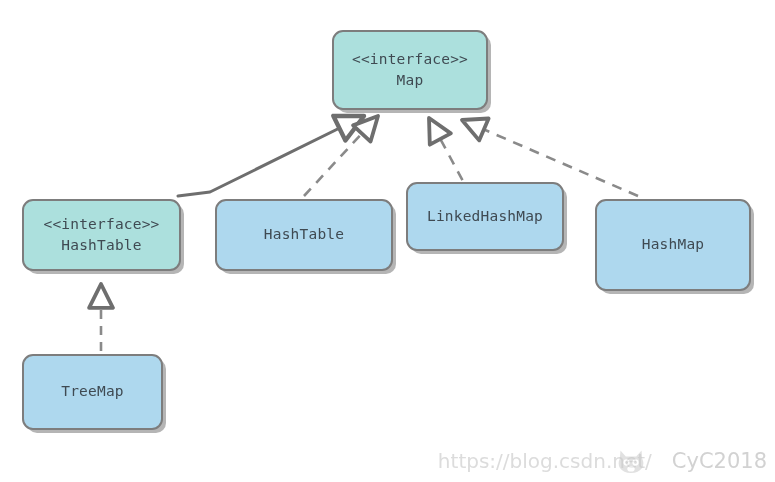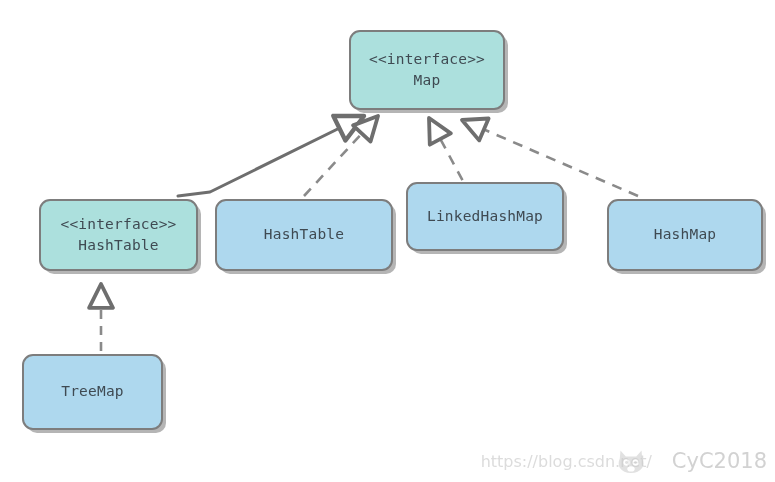--- a/index.html
+++ b/index.html
@@ -33,21 +33,20 @@
     border-radius: 11px;
     display: flex;
     flex-direction: column;
     align-items: center;
     justify-content: center;
     box-shadow: 4px 4px 0 -1px rgba(120,120,120,0.55);
     z-index: 3;
   }
   .node.iface {
     background: #ace0dd;
-    margin-left: 17px;
   }
   .node.klass {
     background: #aed8ee;
   }
   .node-stereotype,
   .node-label {
     color: #3f4a52;
     font-family: "DejaVu Sans Mono", "Liberation Mono", monospace;
     font-size: 14.5px;
     line-height: 1.45;
@@ -61,21 +60,21 @@
     bottom: 8px;
     display: flex;
     align-items: center;
     gap: 2px;
     z-index: 2;
     user-select: none;
   }
   .wm-url {
     color: #dcdcdc;
     font-family: "DejaVu Sans", "Liberation Sans", sans-serif;
-    font-size: 16px;
+    font-size: 20px;
     white-space: nowrap;
   }
   .wm-logo {
     width: 30px;
     height: 26px;
     margin: 0 -4px 0 -38px;
     opacity: 0.55;
   }
   .wm-name {
     color: #d2d2d2;
@@ -129,21 +128,21 @@
   </div>
 
   <div class="node klass" style="left:215px; top:199px; width:178px; height:72px;">
     <div class="node-label">HashTable</div>
   </div>
 
   <div class="node klass" style="left:406px; top:182px; width:158px; height:69px;">
     <div class="node-label">LinkedHashMap</div>
   </div>
 
-  <div class="node klass" style="left:595px; top:199px; width:156px; height:72px;margin-left:12px;">
+  <div class="node klass" style="left:595px; top:199px; width:156px; height:92px;">
     <div class="node-label">HashMap</div>
   </div>
 
   <div class="node klass" style="left:22px; top:354px; width:141px; height:76px;">
     <div class="node-label">TreeMap</div>
   </div>
 
   <div class="watermark">
     <span class="wm-url">https://blog.csdn.net/</span>
     <svg class="wm-logo" viewBox="0 0 40 34" xmlns="http://www.w3.org/2000/svg">

